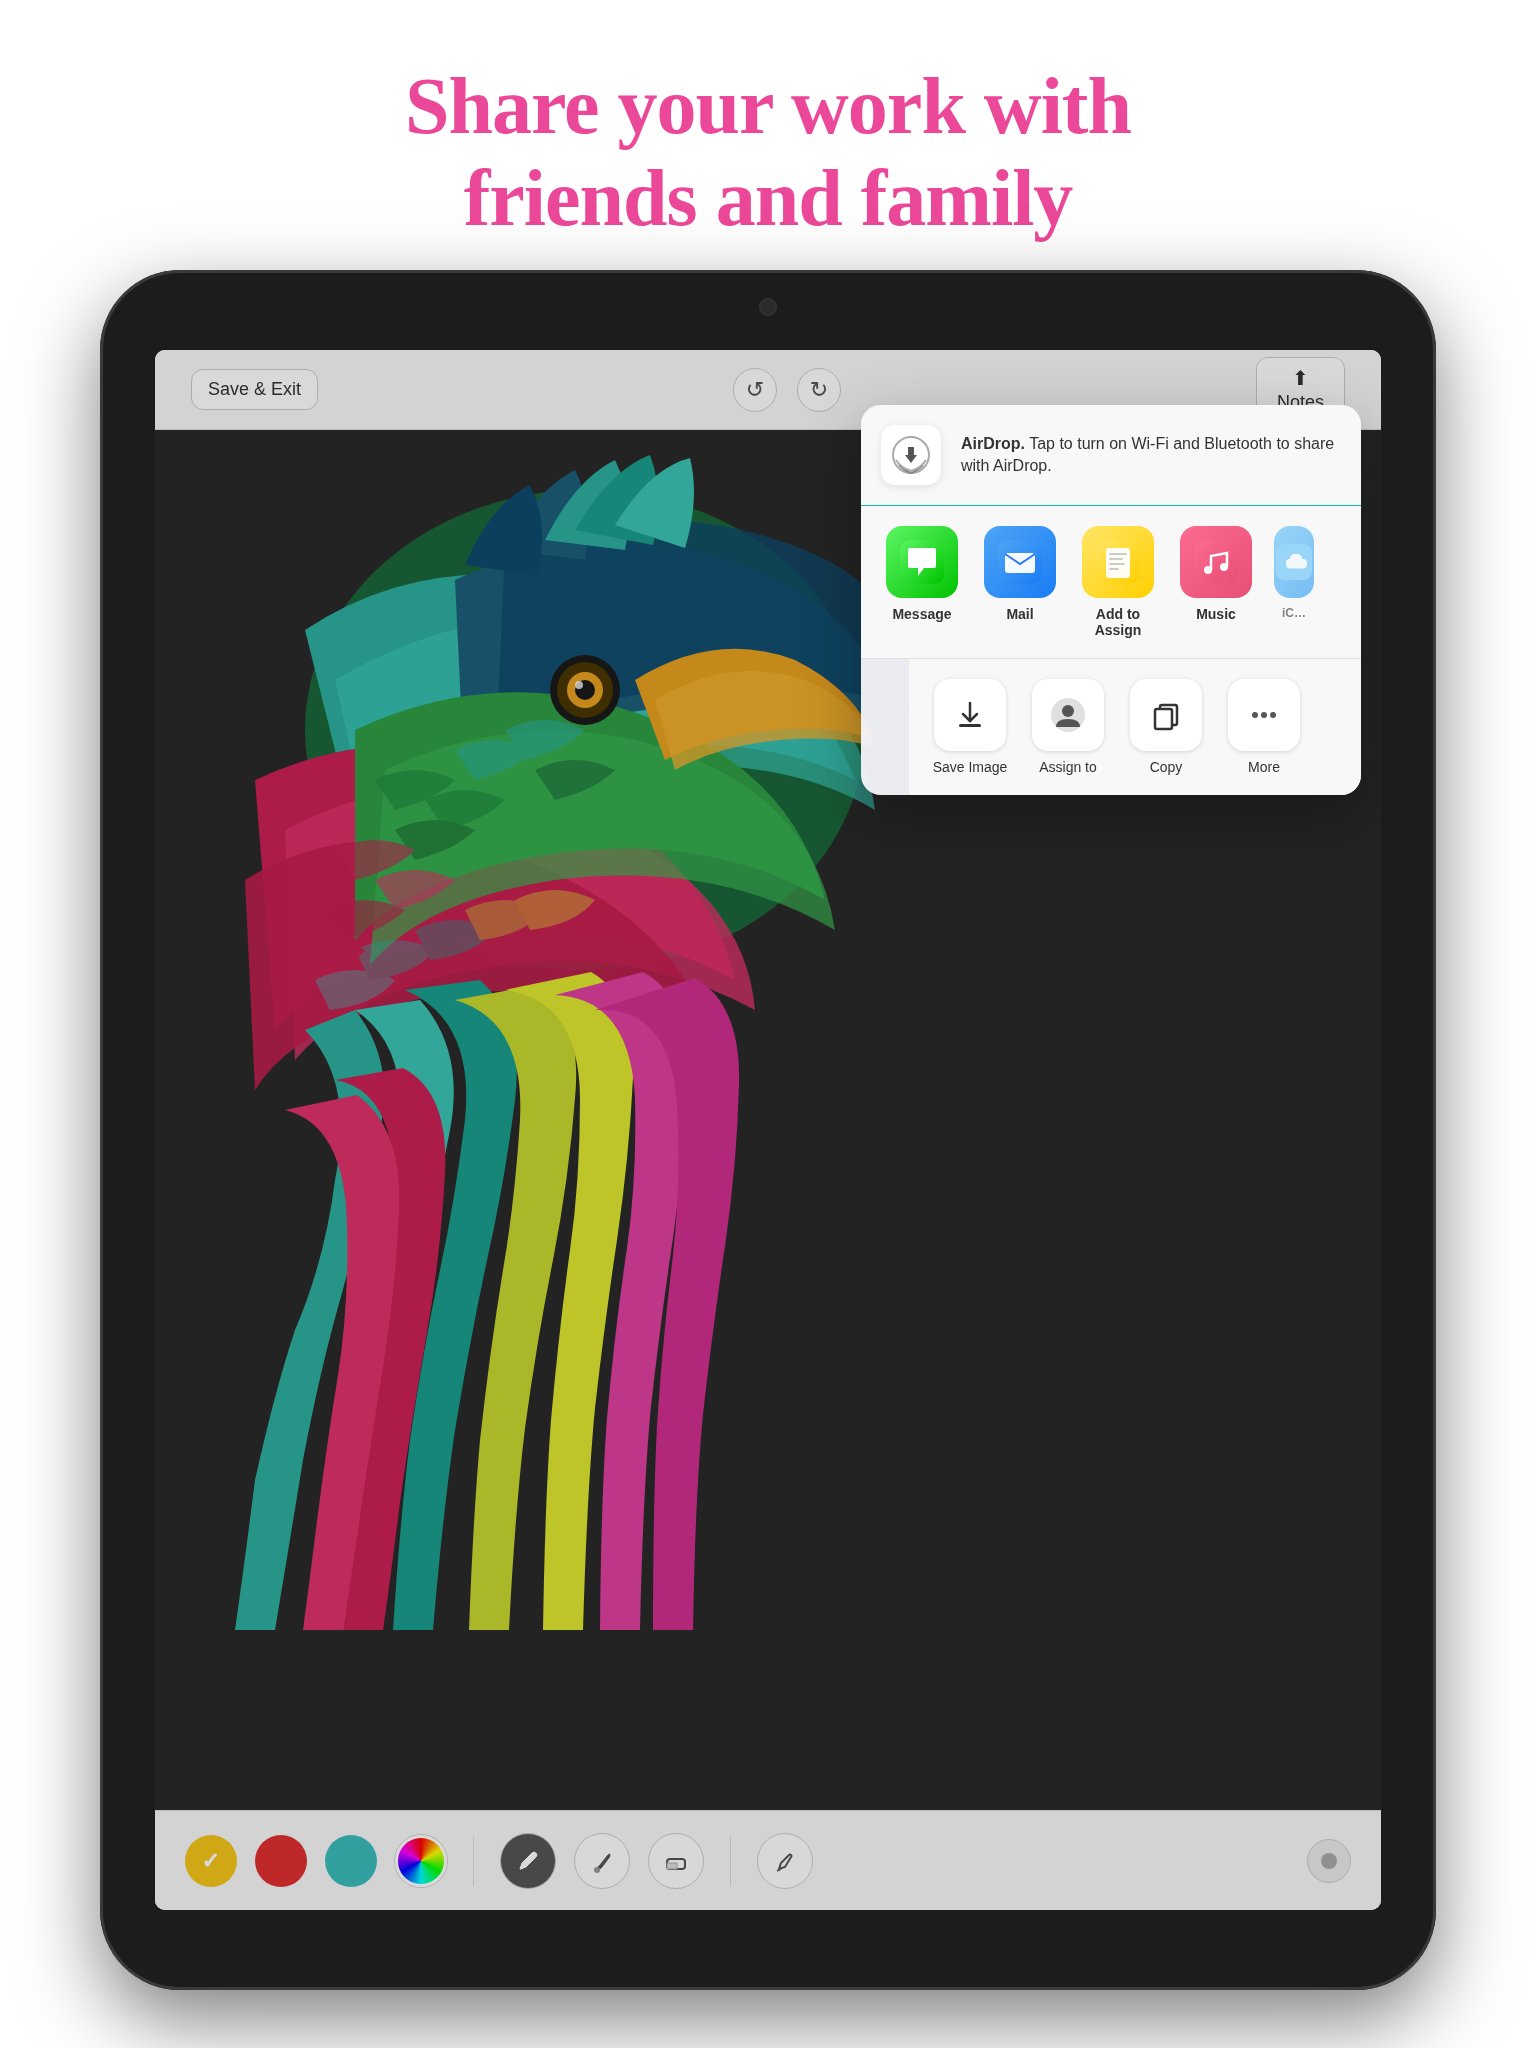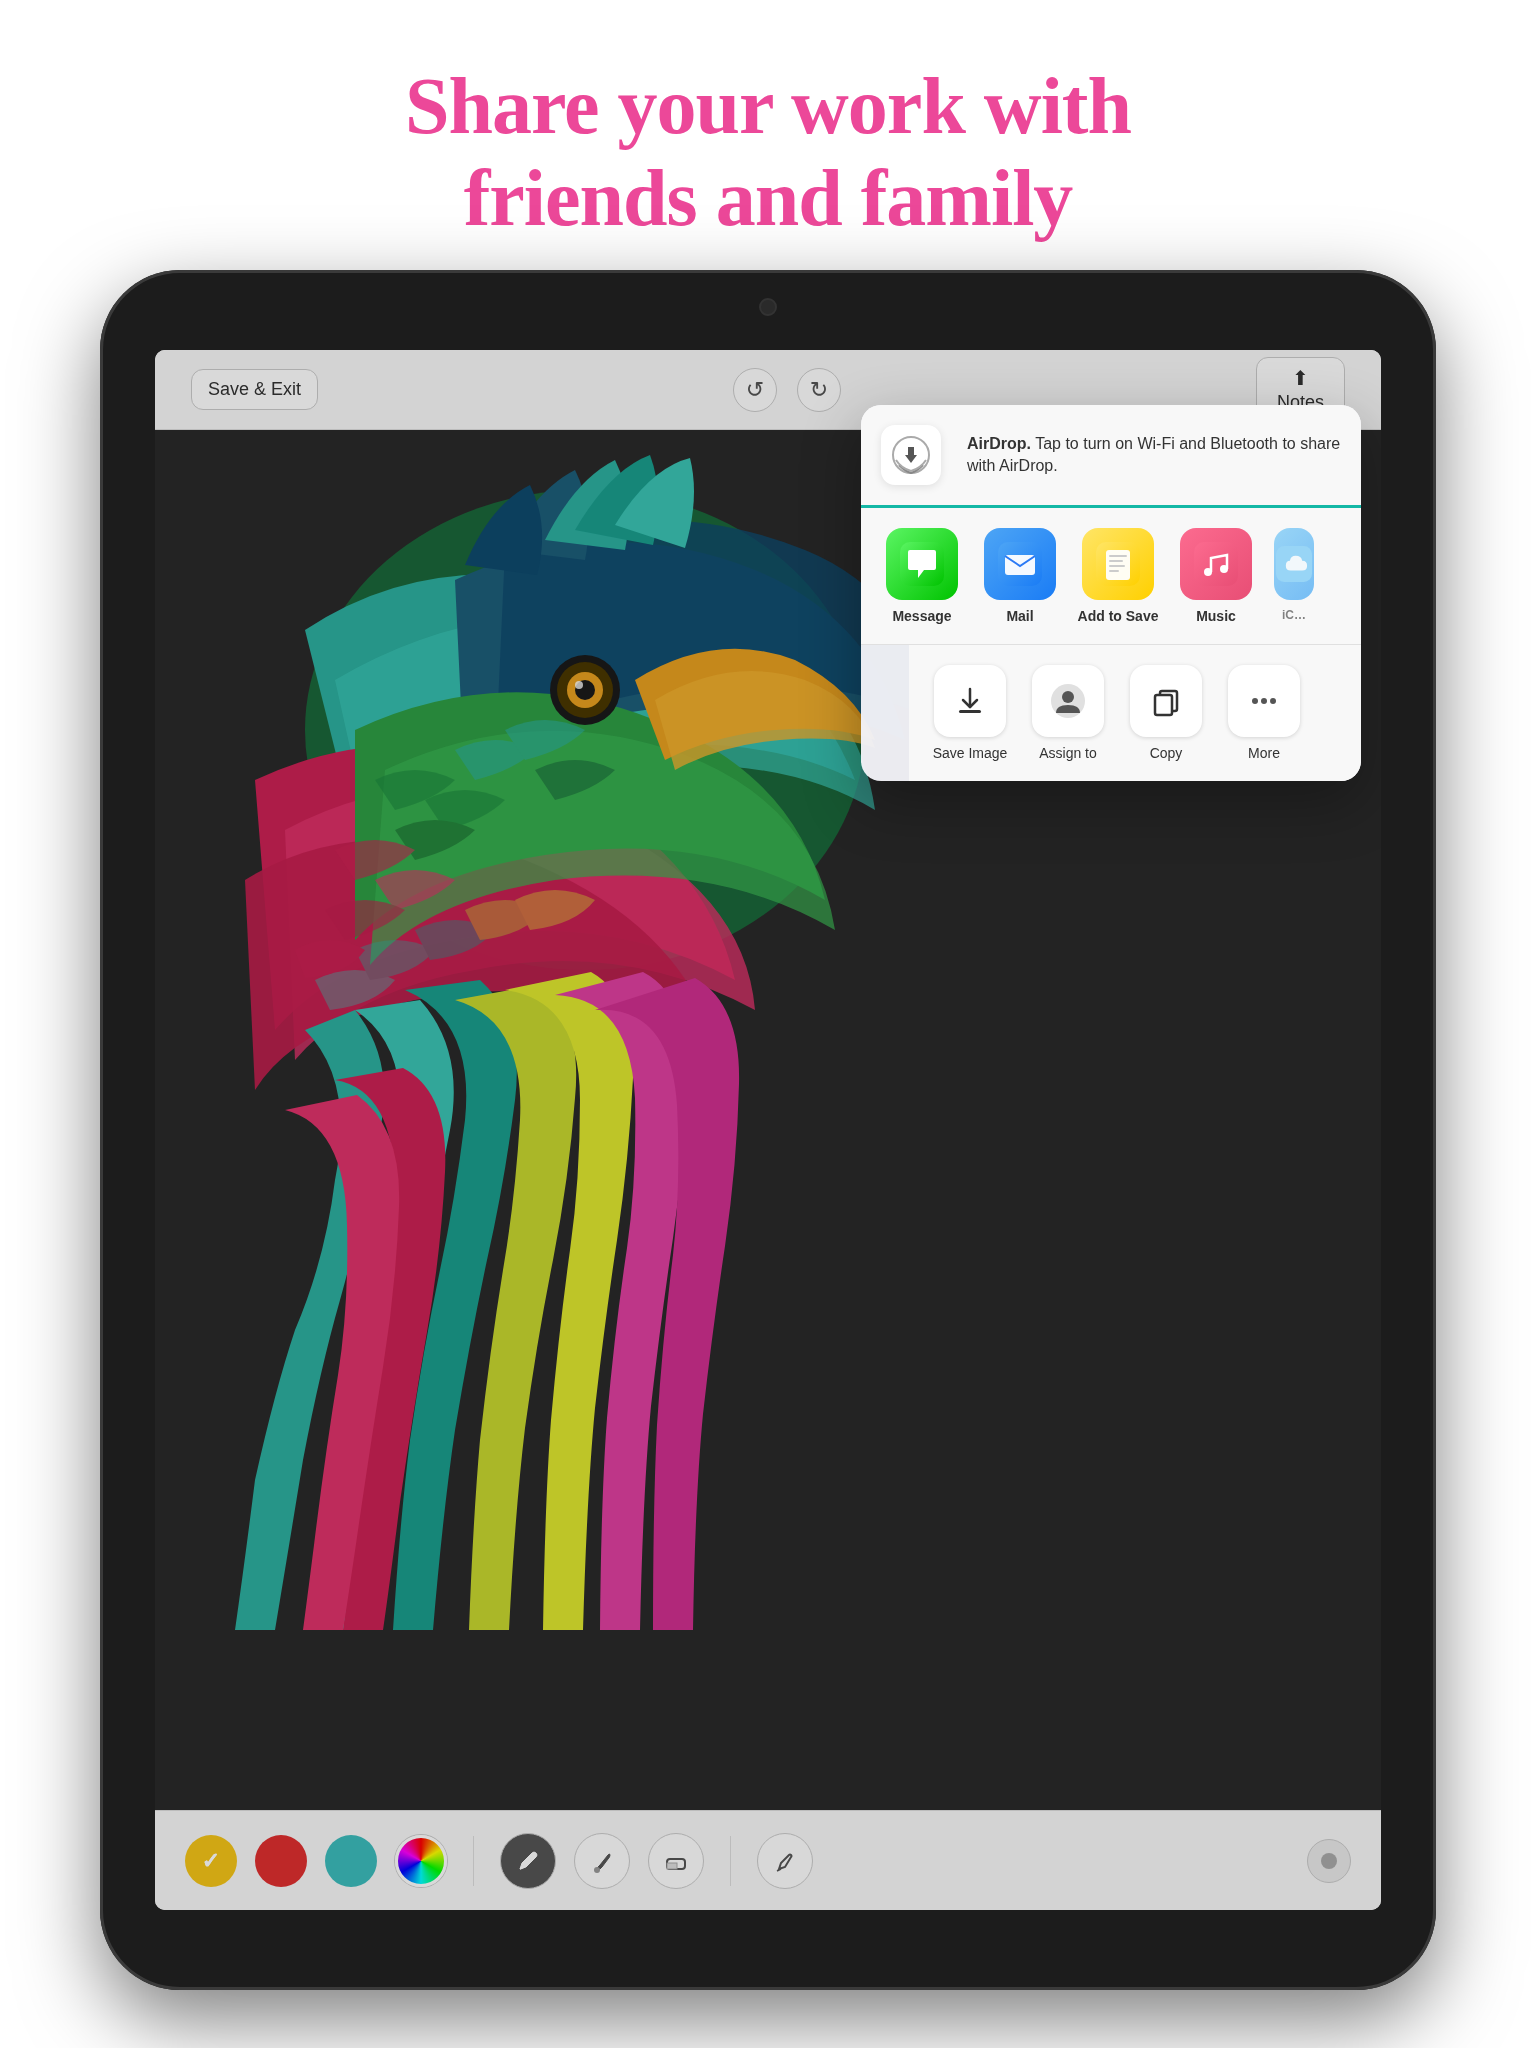--- a/index.html
+++ b/index.html
@@ -232,24 +232,24 @@
       border-radius: 20px;
       box-shadow: 0 20px 60px rgba(0,0,0,0.3);
       z-index: 100;
       overflow: hidden;
     }
 
     
     .airdrop-section {
       padding: 20px;
       background: #f8f8f8;
-      border-bottom: 3px solid #14b8a6;
-      display: flex;
-      align-items: center;
-      gap: 26px;
+      border-bottom: 1px solid #14b8a6;
+      display: flex;
+      align-items: center;
+      gap: 20px;
     }
 
     .airdrop-icon {
       width: 60px;
       height: 60px;
       border-radius: 14px;
       background: white;
       display: flex;
       align-items: center;
       justify-content: center;
@@ -519,21 +519,21 @@
                     <stop offset="100%" style="stop-color:#ffd000"></stop>
                   </linearGradient>
                 </defs>
               <rect x="10" y="8" width="24" height="30" rx="3" fill="white" opacity="0.95"></rect>
               <rect x="13" y="13" width="18" height="2" rx="1" fill="#ccc"></rect>
               <rect x="13" y="18" width="14" height="2" rx="1" fill="#ccc"></rect>
               <rect x="13" y="23" width="16" height="2" rx="1" fill="#ccc"></rect>
               <rect x="13" y="28" width="10" height="2" rx="1" fill="#ccc"></rect>
             </svg>
           </div>
-          <span class="app-label">Add to Save</span>
+          <span class="app-label">Add to Assign</span>
         </div>
 
         <div class="app-item">
           <div class="app-icon music">
             <svg width="44" height="44" viewBox="0 0 44 44" xmlns="http://www.w3.org/2000/svg">
               <rect width="44" height="44" rx="10" fill="url(#music-grad)"></rect>
               <defs>
                   <linearGradient id="music-grad" x1="0%" y1="0%" x2="100%" y2="100%">
                     <stop offset="0%" style="stop-color:#fc6b8f"></stop>
                     <stop offset="100%" style="stop-color:#e84e75"></stop>

